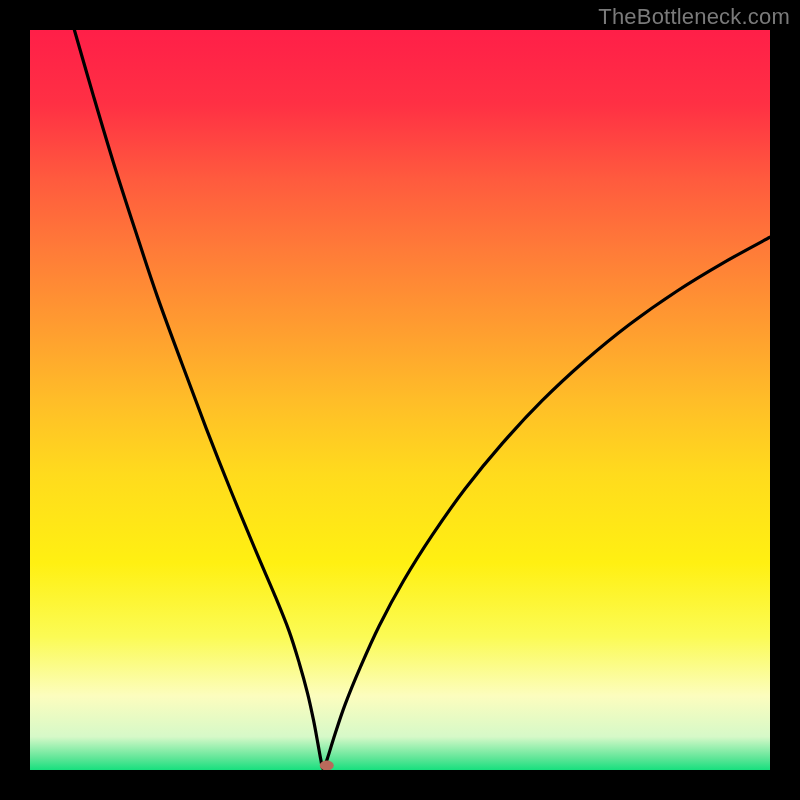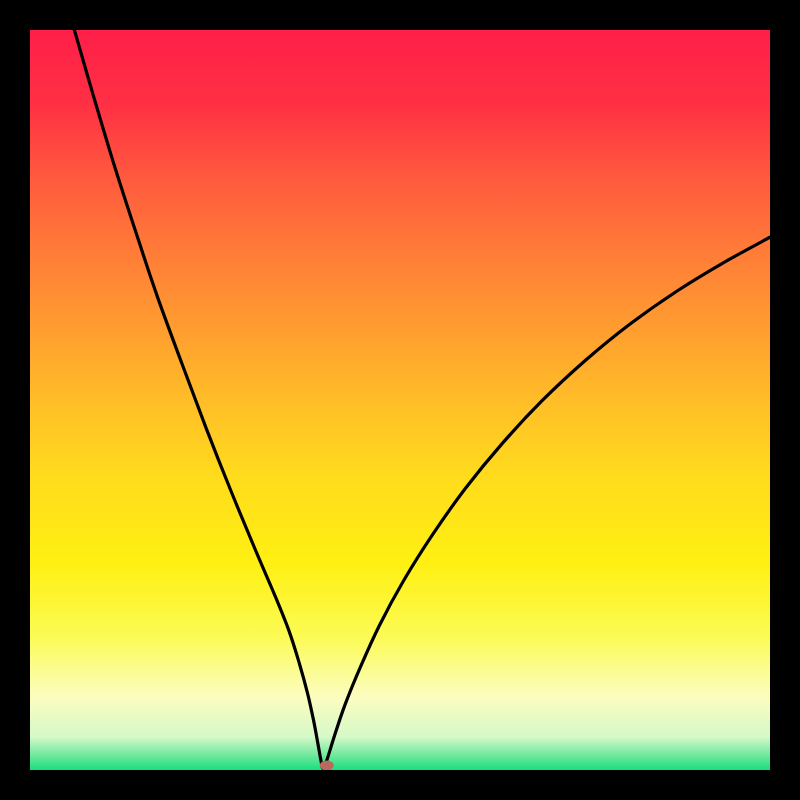--- a/index.html
+++ b/index.html
@@ -32,20 +32,21 @@
   svg {
     position: absolute;
     top: 0;
     left: 0;
   }
 </style>
 </head>
 <body>
 
 <div class="frame">
+  <div class="watermark">TheBottleneck.com</div>
   <svg id="chart-svg" width="800" height="800" viewBox="0 0 800 800">
     <defs>
       <linearGradient id="bg-grad" x1="0" y1="0" x2="0" y2="1">
           <stop offset="0.00%" stop-color="#ff1f48"></stop>
           <stop offset="10.00%" stop-color="#ff3044"></stop>
           <stop offset="20.00%" stop-color="#ff5a3e"></stop>
           <stop offset="30.00%" stop-color="#ff7c38"></stop>
           <stop offset="40.00%" stop-color="#ff9c30"></stop>
           <stop offset="50.00%" stop-color="#ffbd28"></stop>
           <stop offset="60.00%" stop-color="#ffdb1d"></stop>

